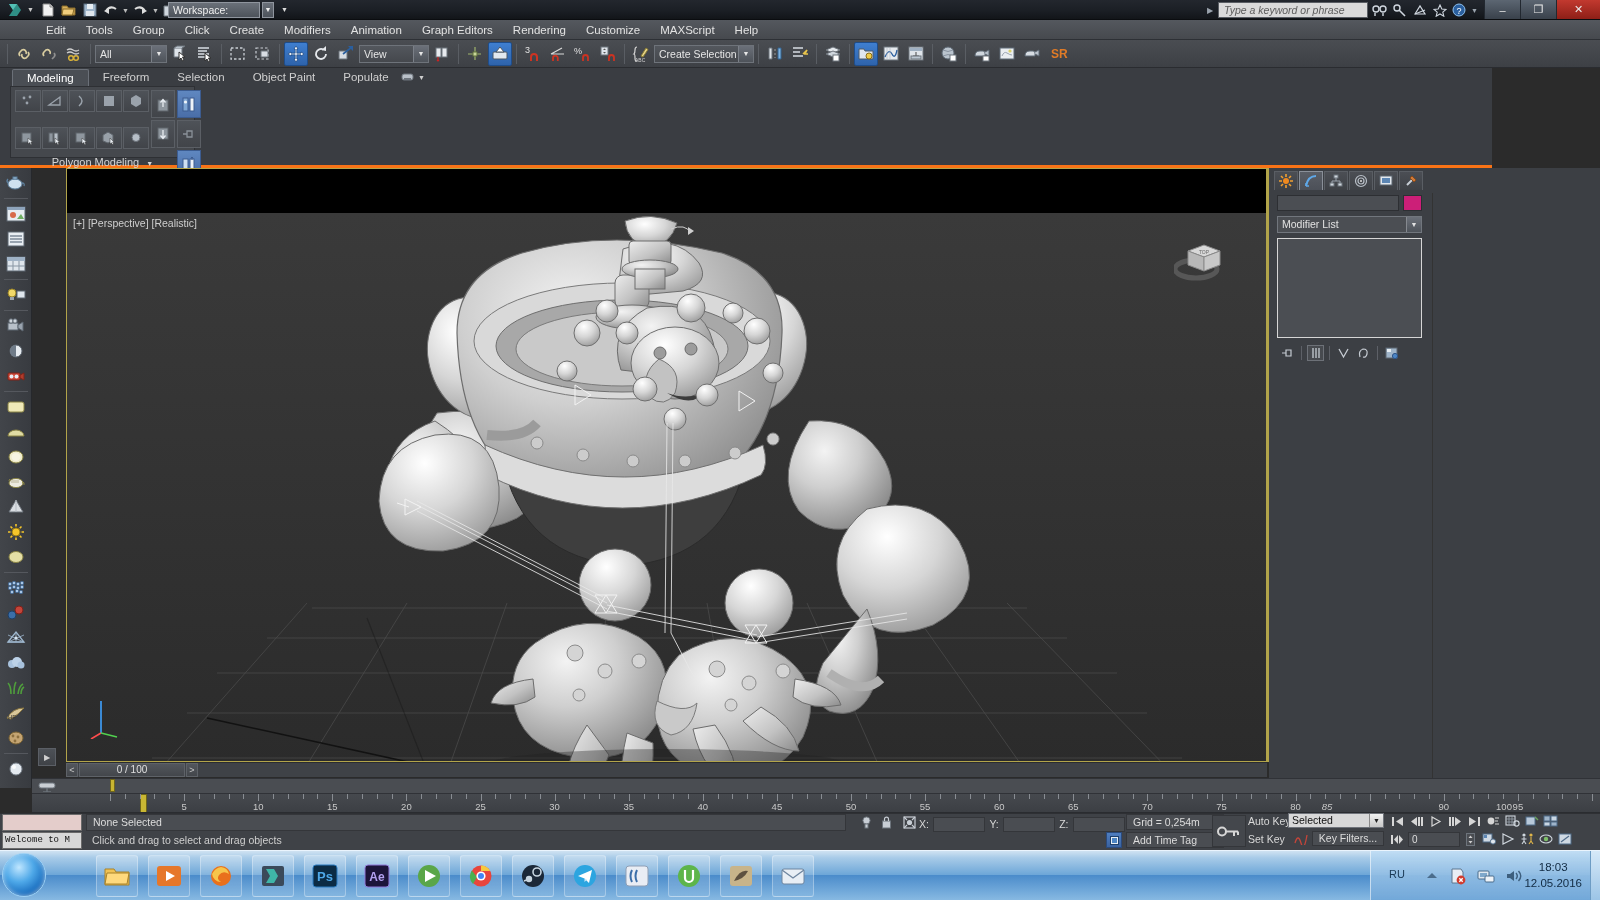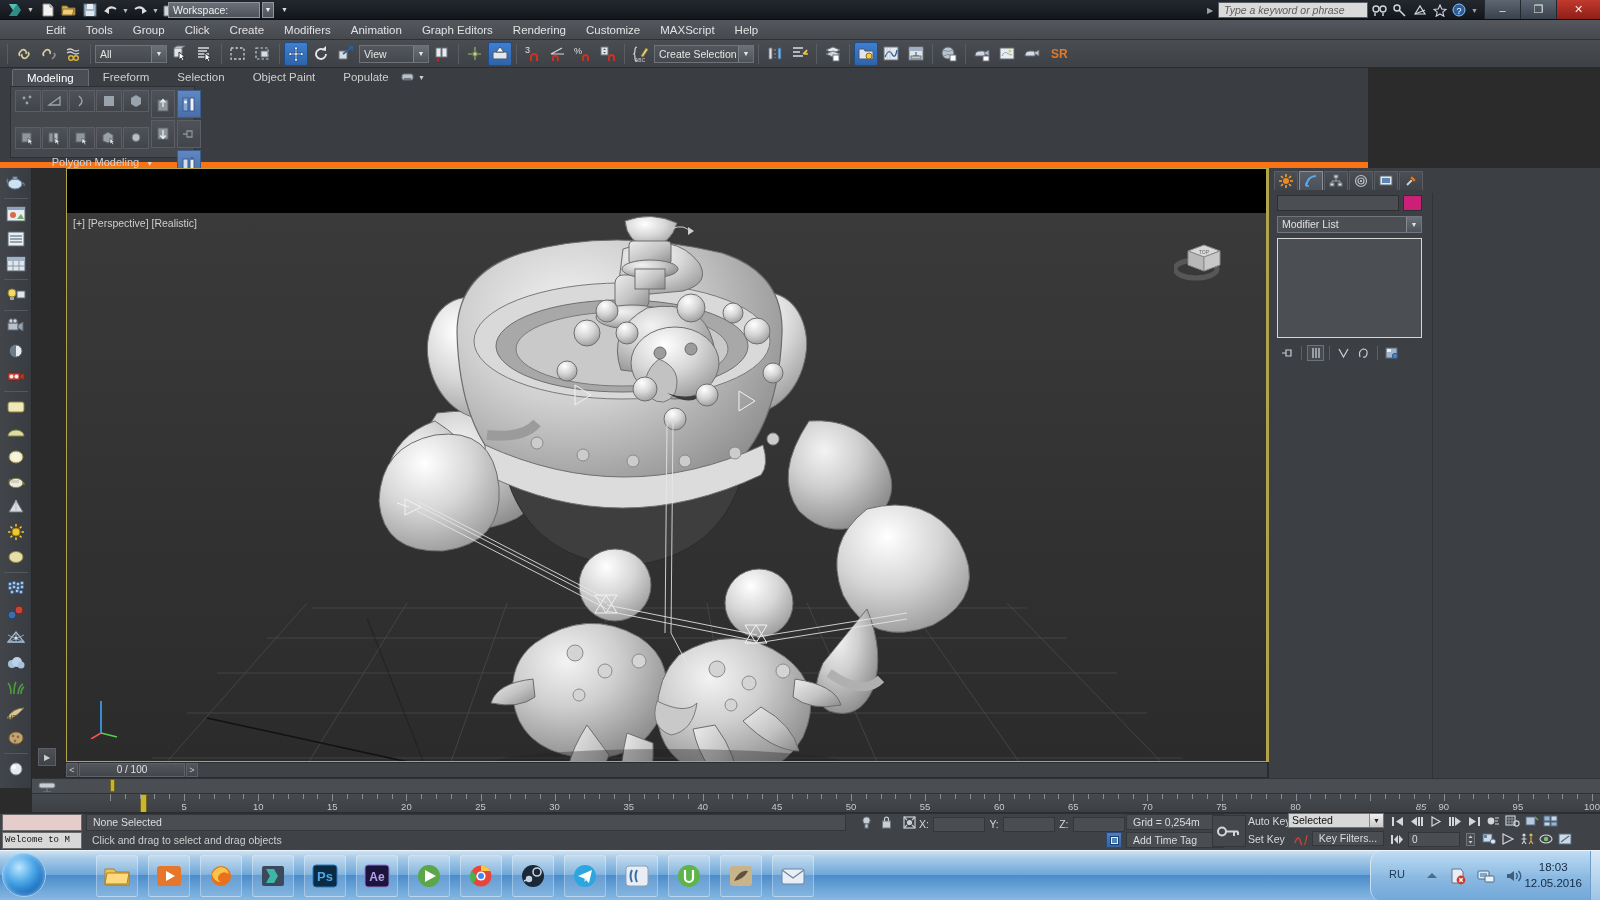--- a/index.html
+++ b/index.html
@@ -49,22 +49,22 @@
   .tbtn.on{ background:linear-gradient(180deg,#3f7fd0,#2e63ab); border-color:#1f4d8a;}
   .tsep{ width:1px; height:20px; background:#2c2e32; border-right:1px solid #5a5e64; margin:0 3px;}
   .combo{ height:18px; background:linear-gradient(180deg,#53575d,#45484d); border:1px solid #6e737a;
     color:#e6e6e6; font-size:10.5px; display:flex; align-items:center; padding-left:4px; position:relative;}
   .combo .arr{ position:absolute; right:0; top:0; width:15px; height:16px;
     background:linear-gradient(180deg,#6b7079,#4e535a); border-left:1px solid #7b8088;
     display:flex; align-items:center; justify-content:center; font-size:7px;}
   .srlabel{ color:#e07b27; font-weight:bold; font-size:12px; margin-left:6px;}
 
   
-  .ribbon{ position:absolute; left:0; top:68px; width:1368px; height:100px;
-    background:#3a3d42; border-bottom:6px solid #f97316;}
+  .ribbon{ position:absolute; left:0; top:68px; width:1492px; height:100px;
+    background:#3a3d42; border-bottom:3px solid #f97316;}
   .ribtabs{ position:absolute; left:12px; top:0; height:18px; display:flex; align-items:flex-end; }
   .ribtab{ height:17px; line-height:16px; padding:0 14px; font-size:11.5px; color:#cfcfcf;}
   .ribtab.active{ background:#4a4e54; border:1px solid #6b7078; border-bottom:none; color:#ffffff;
     border-radius:2px 2px 0 0;}
   .ribpop{ position:absolute; left:400px; top:2px; width:26px; height:14px;
     display:flex; align-items:center; justify-content:center;}
   .ribbody{ position:absolute; left:10px; top:18px; width:185px; height:72px;
     background:#45484d; border:1px solid #2e3034;}
   .ribgrid{ position:absolute; left:4px; top:3px; display:grid; grid-template-columns:repeat(5,26px);
     grid-auto-rows:22px; gap:1px;}
@@ -186,21 +186,21 @@
     background:linear-gradient(180deg,#cfe2f2 0%,#a8cbe8 14%,#6ea7d8 48%,#4b8ccb 50%,#87b9e2 100%);
     border-top:1px solid #eaf4fd;}
   .startorb{ position:absolute; left:2px; top:2px; width:44px; height:44px; border-radius:50%;
     background:radial-gradient(circle at 38% 32%, #bfe6ff 0%, #4ea8e8 38%, #1b6fc0 70%, #0b3f7a 100%);
     border:1px solid #9fd2f5; box-shadow:0 0 5px rgba(255,255,255,.6) inset;}
   .tbapp{ position:absolute; top:4px; width:42px; height:42px; border-radius:3px;
     display:flex; align-items:center; justify-content:center;
     background:linear-gradient(180deg,rgba(255,255,255,.25),rgba(255,255,255,.05)); border:1px solid rgba(255,255,255,.3);}
   .tray{ position:absolute; right:0; top:0; width:230px; height:50px;
     background:linear-gradient(180deg,rgba(190,220,244,.85),rgba(110,165,215,.9));
-    border-left:1px solid rgba(255,255,255,.55); display:flex; align-items:center;border-radius:12px;}
+    border-left:1px solid rgba(255,255,255,.55); display:flex; align-items:center;}
   .traylang{ position:absolute; left:18px; top:17px; font-size:11px; color:#1b3a56;}
   .trayclock{ position:absolute; right:18px; top:8px; text-align:center; font-size:11.5px; color:#112a42; line-height:16px;}
   .showdesk{ position:absolute; right:0; top:0; width:10px; height:50px;
     background:linear-gradient(180deg,#d6e9f8,#9bc4e6); border-left:1px solid #6d9cc4;}
   .trayicn{ position:absolute; top:16px; width:18px; height:18px; display:flex; align-items:center; justify-content:center;}
 </style>
 </head>
 <body>
 
 <div id="app">
@@ -1223,24 +1223,24 @@
       <div class="rlab" style="left: 596.7px;">35</div>
       <div class="rlab" style="left: 670.8px;">40</div>
       <div class="rlab" style="left: 744.9px;">45</div>
       <div class="rlab" style="left: 819px;">50</div>
       <div class="rlab" style="left: 893.1px;">55</div>
       <div class="rlab" style="left: 967.2px;">60</div>
       <div class="rlab" style="left: 1041.3px;">65</div>
       <div class="rlab" style="left: 1115.4px;">70</div>
       <div class="rlab" style="left: 1189.5px;">75</div>
       <div class="rlab" style="left: 1263.6px;">80</div>
-      <div class="rlab" style="left: 1389px; font-style: italic;">85</div>
+      <div class="rlab" style="left: 1295px; font-style: italic;">85</div>
       <div class="rlab" style="left: 1411.8px;">90</div>
       <div class="rlab" style="left: 1485.9px;">95</div>
-      <div class="rlab" style="left: 1560px; text-align: center;">100</div>
+      <div class="rlab" style="left: 1472px; text-align: center;">100</div>
     </div>
 
   <div class="statusarea"></div>
   <div class="mxprompt"></div>
   <div class="mxlisten">Welcome to M</div>
   <div class="statline1">None Selected</div>
   <div class="statline2">Click and drag to select and drag objects</div>
 
   <div style="position:absolute;left:858px;top:815px;width:16px;height:15px;display:flex;align-items:center;justify-content:center;">
     <svg width="11" height="13" viewBox="0 0 11 13">

